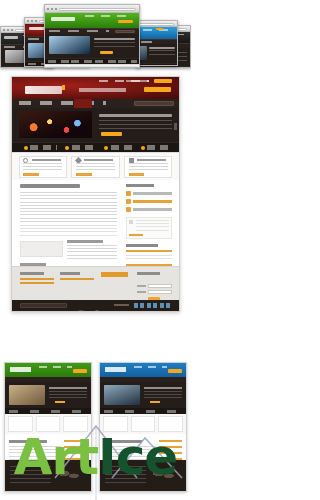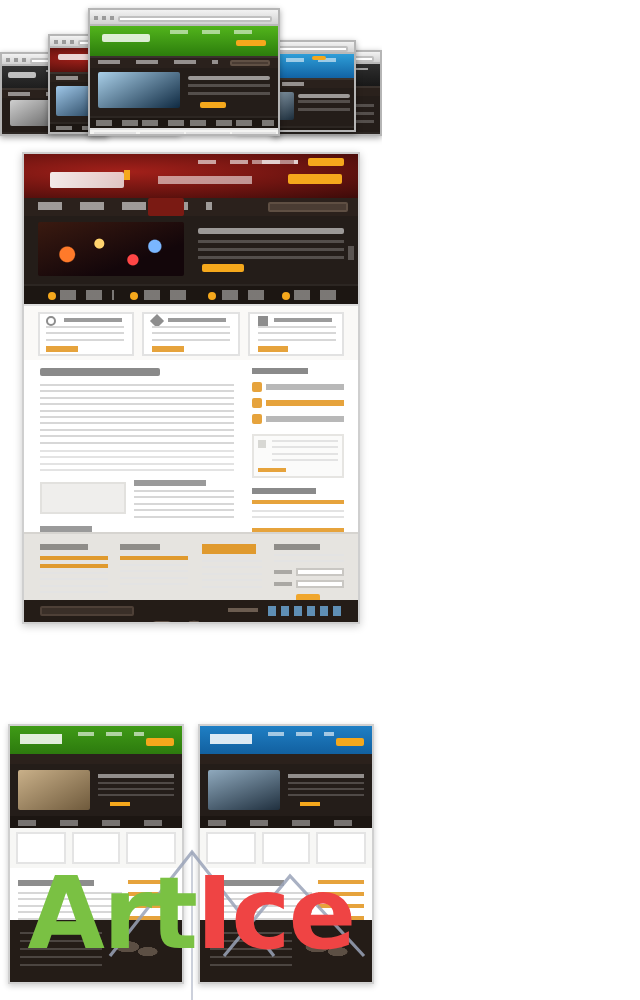--- a/index.html
+++ b/index.html
@@ -111,21 +111,21 @@
   .v-cards { height:20px; background:#f7f7f5; position:relative; }
   .v-body { background:#fff; position:relative; }
 
   
   #watermark { position:absolute; left:0; top:404px; width:191px; height:96px;
                pointer-events:none; }
   .wm-text { position:absolute; left:0; top:28px; width:191px; text-align:center;
              font-family:"DejaVu Sans", sans-serif; font-weight:bold; font-size:50px;
              letter-spacing:-1px; line-height:1; }
   .wm-art { color:#7ac143; }
-  .wm-ice { color:#ef4444; }
+  .wm-ice { color:#14532d; }
   .mountains { position:absolute; left:0; top:0; width:191px; height:96px; }
 </style>
 </head>
 <body>
 
 <div id="stage">
 
   <div id="collage">
 
     <div class="win" style="left:0px; top:26px; width:54px; height:42px;">

